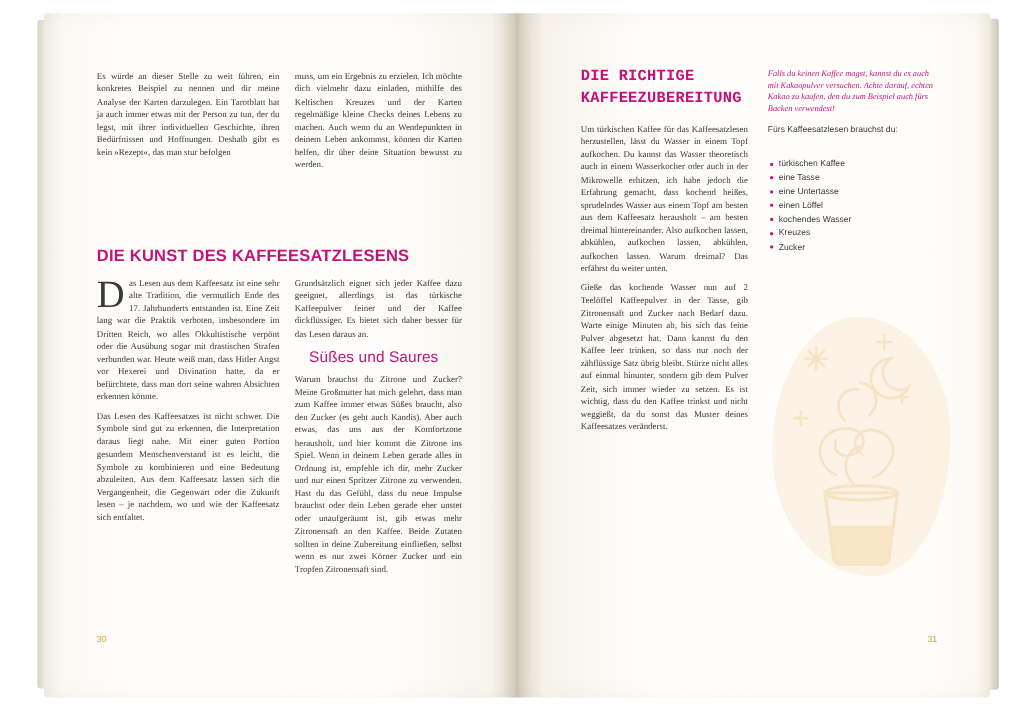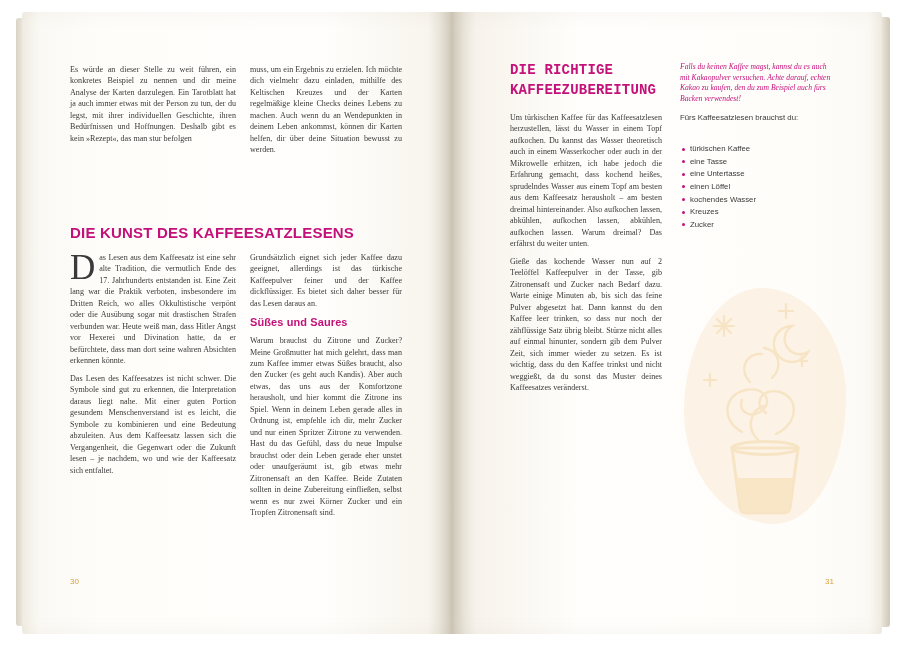--- a/index.html
+++ b/index.html
@@ -18,21 +18,21 @@
     position: absolute;
     left: 0; top: 0;
     width: 924px;
     height: 648px;
     background: #ffffff;
   }
 
   
   .book {
     position: absolute;
-    left: 22px;
+    left: 40px;
     top: 12px;
     width: 692px;
     height: 622px;
   }
 
   .page {
     position: absolute;
     top: 0;
     width: 430px;
     height: 622px;
@@ -117,24 +117,24 @@
     float: left;
     font-family: "Liberation Serif", serif;
     font-size: 35px;
     line-height: 28px;
     padding: 2px 4px 0 0;
     color: #3a3a3a;
   }
 
   .subhead {
     font-family: "Liberation Sans", sans-serif;
-    font-weight: bold;
-    font-size: 11px;
+    font-weight: normal;
+    font-size: 14px;
     color: #c4117a;
-    margin: 2px 0 4px 0;
+    margin: 2px 0 4px 13px;
     letter-spacing: 0.1px;
   }
 
   
   .R-heading {
     position: absolute;
     left: 58px;
     top: 48px;
     width: 160px;
     font-family: Liberation Mono, monospace;

